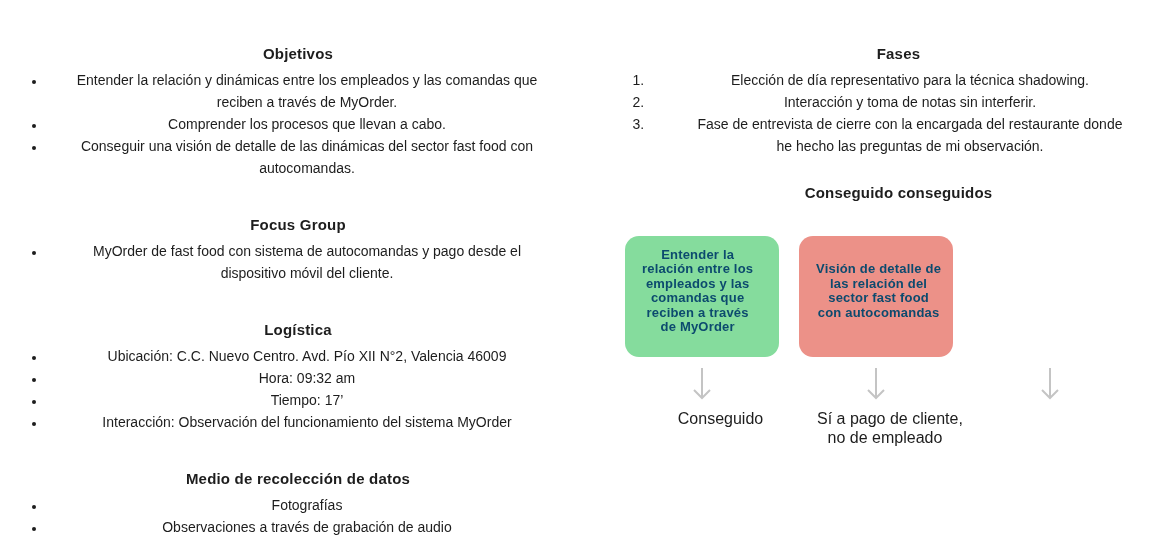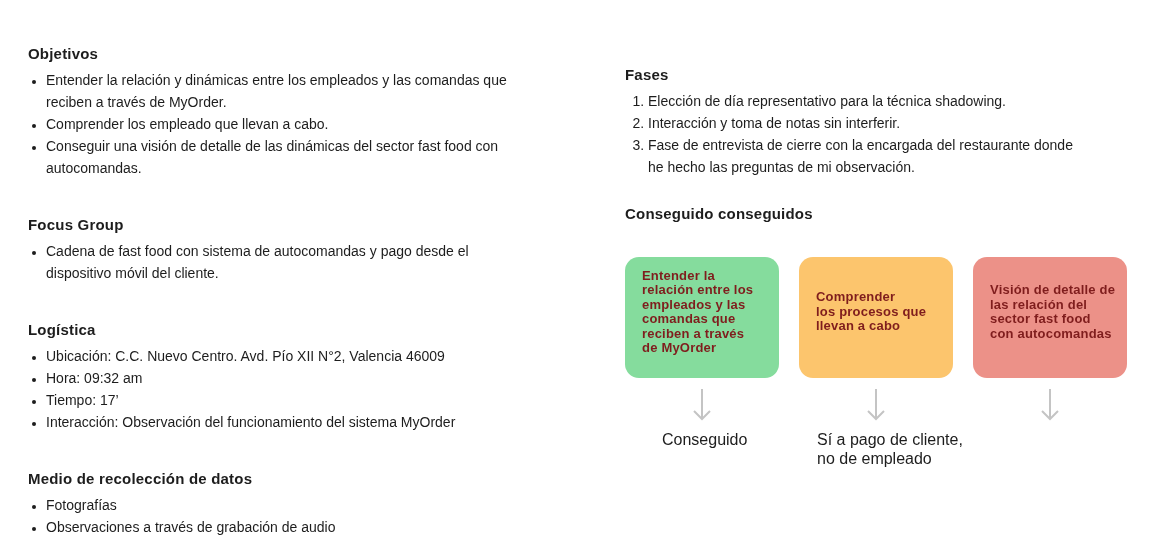--- a/index.html
+++ b/index.html
@@ -8,23 +8,23 @@
     color: #1d1d1d;
     -webkit-font-smoothing: antialiased;
   }
   .canvas {
     position: relative;
     width: 1172px;
     height: 552px;
     background: #ffffff;
     overflow: hidden;
   }
-  .col { position: absolute; top: 44px; }
+  .col { position: absolute; top: 44px; text-align: center; }
   .col-left  { left: 28px;  width: 540px; }
-  .col-right { left: 625px; width: 547px; margin-top: 21px; }
+  .col-right { left: 625px; width: 547px; }
 
   .sec-heading {
     margin: 0;
     font-size: 15px;
     line-height: 19px;
     font-weight: 700;
     letter-spacing: 0.2px;
     color: #1d1d1d;
   }
   .sec-gap { margin-top: 36px; }
@@ -45,21 +45,21 @@
   .flow-row, .arrow-row, .result-row { display: flex; gap: 20px; }
   .flow-row { margin-top: 34px; }
   .flow-box {
     width: 154px;
     height: 121px;
     border-radius: 14px;
     box-sizing: border-box;
     display: flex;
     align-items: center;
     padding: 0 10px 11px 17px;
-    color: #7f1d1d;
+    color: #0c4a6e;
     font-weight: 700;
     font-size: 13px;
     line-height: 14.5px;
     letter-spacing: 0.2px;
     white-space: pre;
   }
   .box-green  { background: #85DC9D; }
   .box-orange { background: #FCC56D; }
   .box-salmon { background: #EC9188; }
 
@@ -85,30 +85,30 @@
 
 <div class="canvas">
 
   <div class="col col-left">
 
     <div>
       <h3 class="sec-heading">Objetivos</h3>
       <ul class="bullets">
         <li>Entender la relación y dinámicas entre los empleados y las comandas que
 reciben a través de MyOrder.</li>
-        <li>Comprender los empleado que llevan a cabo.</li>
+        <li>Comprender los procesos que llevan a cabo.</li>
         <li>Conseguir una visión de detalle de las dinámicas del sector fast food con
 autocomandas.</li>
       </ul>
     </div>
 
     <div class="sec-gap">
       <h3 class="sec-heading">Focus Group</h3>
       <ul class="bullets">
-        <li>Cadena de fast food con sistema de autocomandas y pago desde el
+        <li>MyOrder de fast food con sistema de autocomandas y pago desde el
 dispositivo móvil del cliente.</li>
       </ul>
     </div>
 
     <div class="sec-gap">
       <h3 class="sec-heading">Logística</h3>
       <ul class="bullets">
         <li>Ubicación: C.C. Nuevo Centro. Avd. Pío XII N°2, Valencia 46009</li>
         <li>Hora: 09:32 am</li>
         <li>Tiempo: 17’</li>
@@ -140,23 +140,20 @@
 
     <h3 class="sec-heading oc-heading">Conseguido conseguidos</h3>
 
     <div class="flow-row">
       <div class="flow-box box-green">Entender la
 relación entre los
 empleados y las
 comandas que
 reciben a través
 de MyOrder</div>
-      <div class="flow-box box-orange">Comprender
-los procesos que
-llevan a cabo</div>
       <div class="flow-box box-salmon">Visión de detalle de
 las relación del
 sector fast food
 con autocomandas</div>
     </div>
 
     <div class="arrow-row">
       <div class="arrow-cell">
         <svg width="26" height="34" viewBox="0 0 26 34" fill="none" stroke="#C4C4C4" stroke-width="2">
           <line x1="13" y1="1" x2="13" y2="30"></line>

